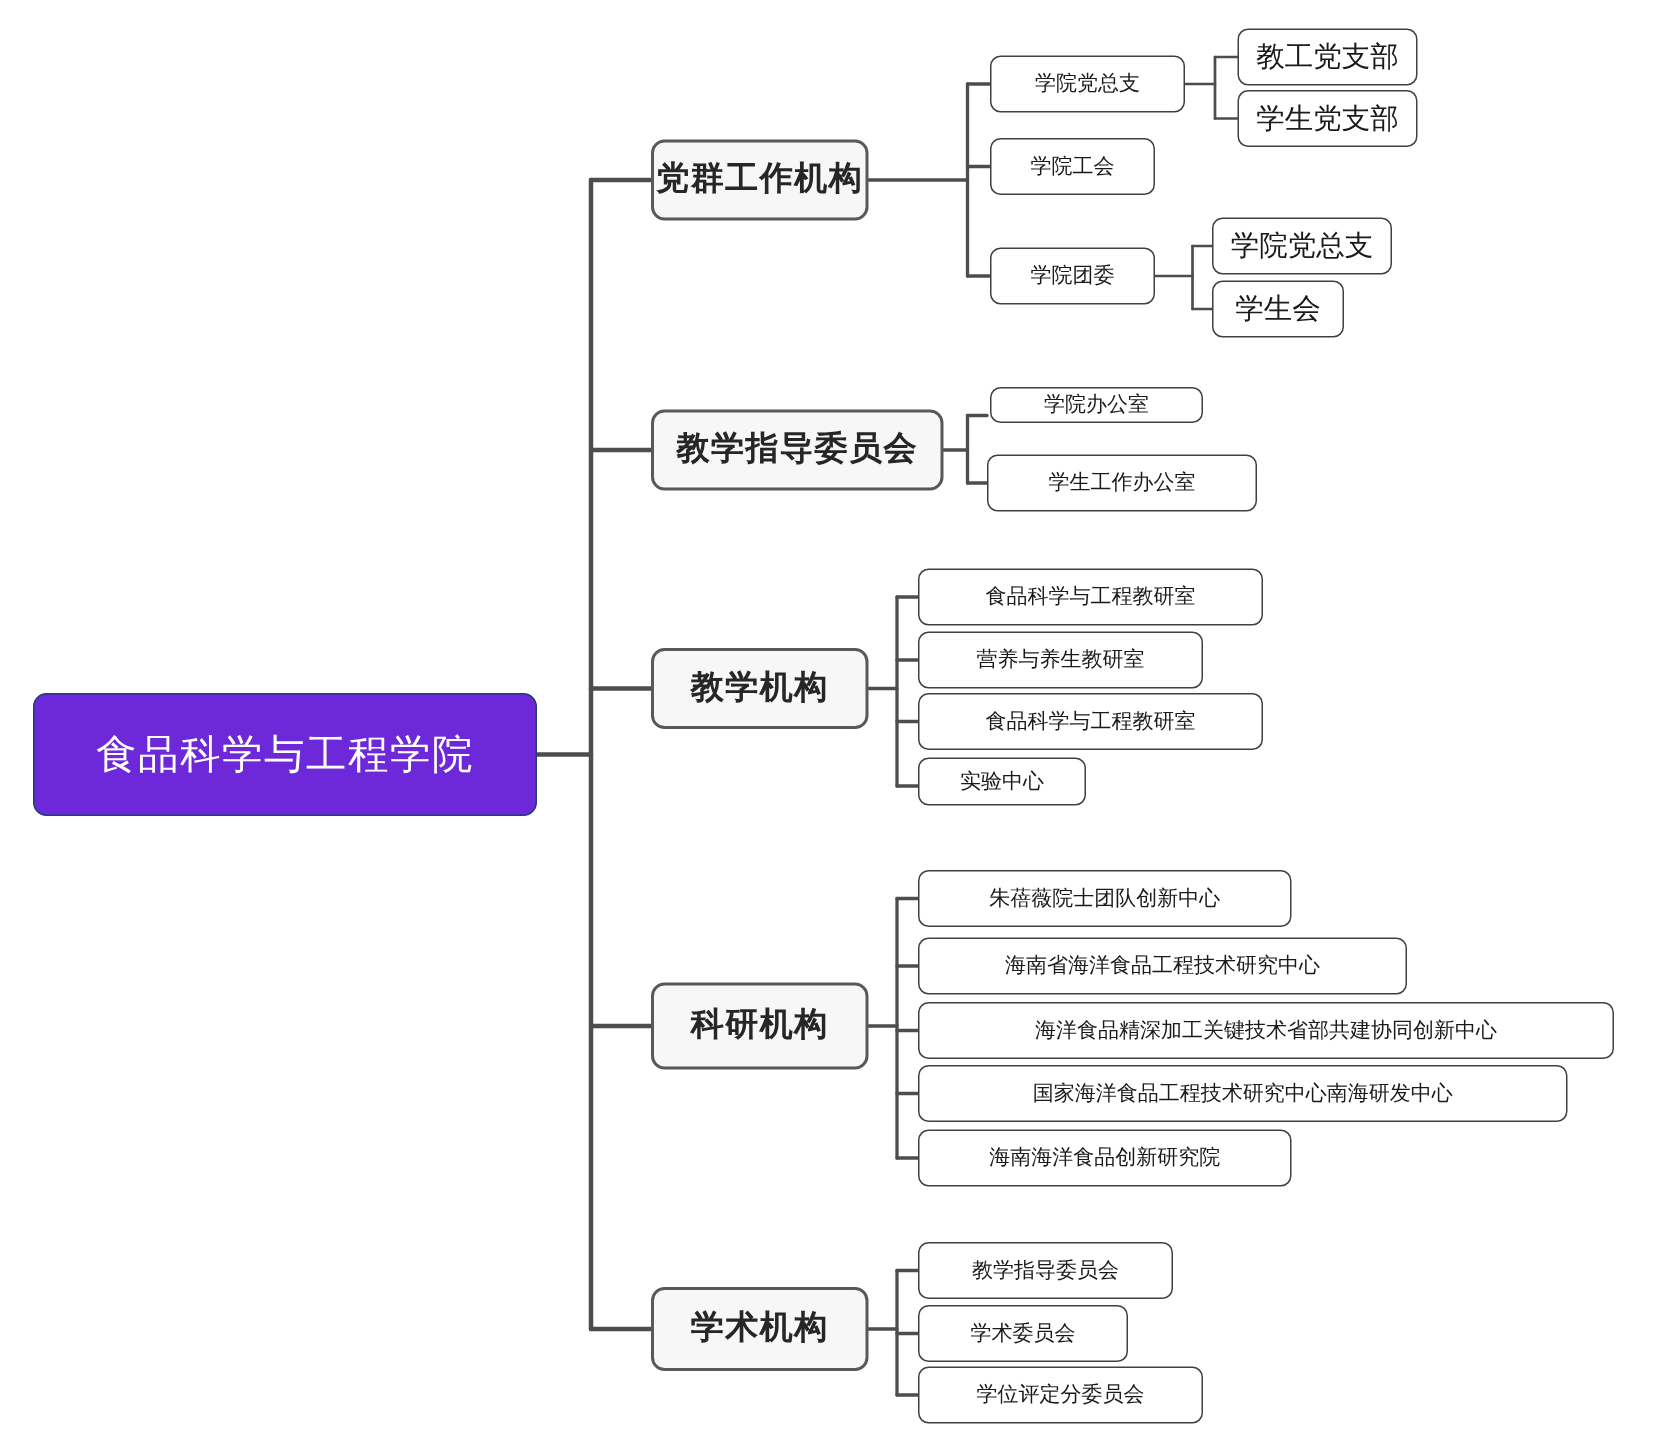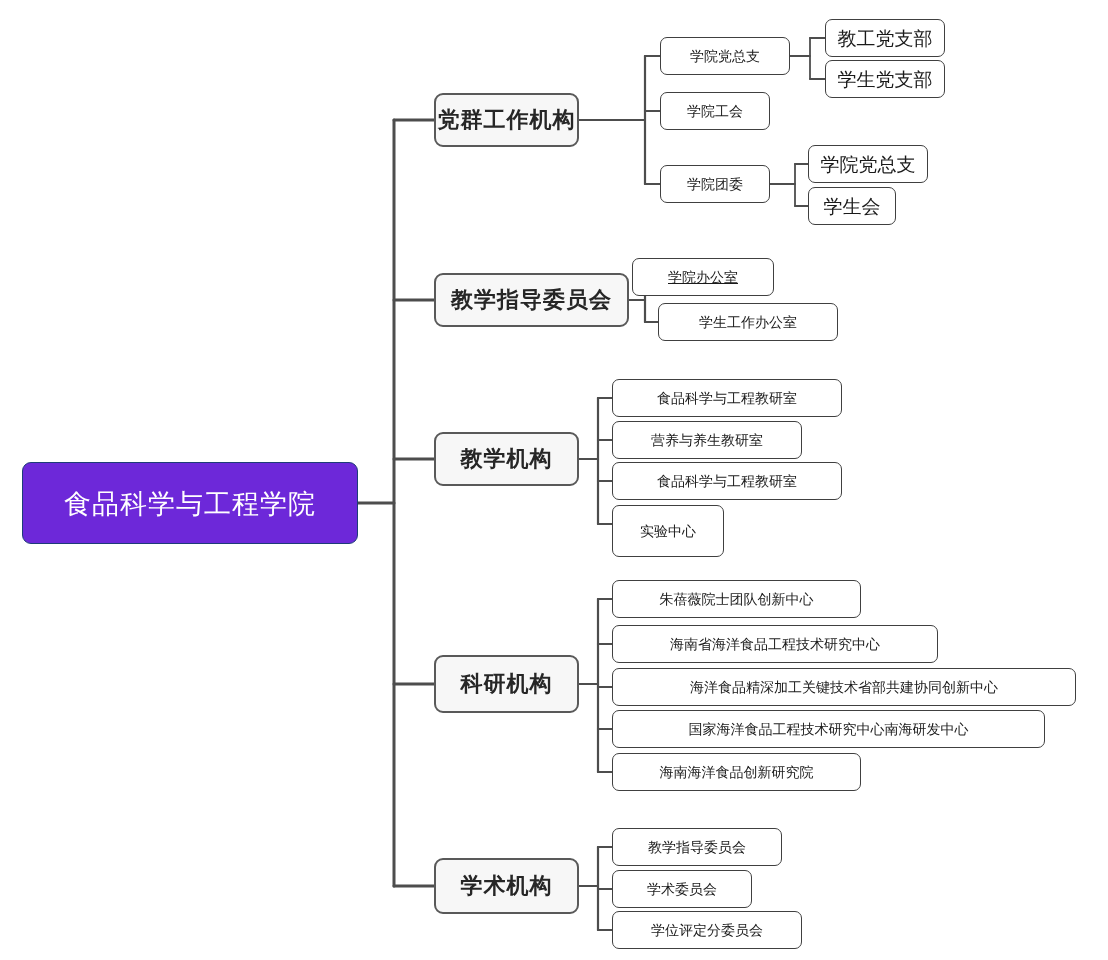--- a/index.html
+++ b/index.html
@@ -129,27 +129,27 @@
       <div class="node root" style="left: 22px; top: 462px; width: 336px; height: 82px;">食品科学与工程学院</div>
       <div class="node cat" style="left: 434px; top: 93px; width: 145px; height: 54px;">党群工作机构</div>
       <div class="node leaf" style="left: 660px; top: 37px; width: 130px; height: 38px;">学院党总支</div>
       <div class="node sub" style="left: 825px; top: 19px; width: 120px; height: 38px;">教工党支部</div>
       <div class="node sub" style="left: 825px; top: 60px; width: 120px; height: 38px;">学生党支部</div>
       <div class="node leaf" style="left: 660px; top: 92px; width: 110px; height: 38px;">学院工会</div>
       <div class="node leaf" style="left: 660px; top: 165px; width: 110px; height: 38px;">学院团委</div>
       <div class="node sub" style="left: 808px; top: 145px; width: 120px; height: 38px;">学院党总支</div>
       <div class="node sub" style="left: 808px; top: 187px; width: 88px; height: 38px;">学生会</div>
       <div class="node cat" style="left: 434px; top: 273px; width: 195px; height: 54px;">教学指导委员会</div>
-      <div class="node leaf" style="left: 632px; top: 258px; width: 142px; height: 38px; text-decoration: underline;">学院办公室</div>
+      <div class="node leaf" style="left: 660px; top: 258px; width: 142px; height: 24px;">学院办公室</div>
       <div class="node leaf" style="left: 658px; top: 303px; width: 180px; height: 38px;">学生工作办公室</div>
       <div class="node cat" style="left: 434px; top: 432px; width: 145px; height: 54px;">教学机构</div>
       <div class="node leaf" style="left: 612px; top: 379px; width: 230px; height: 38px;">食品科学与工程教研室</div>
       <div class="node leaf" style="left: 612px; top: 421px; width: 190px; height: 38px; text-align: right;">营养与养生教研室</div>
       <div class="node leaf" style="left: 612px; top: 462px; width: 230px; height: 38px;">食品科学与工程教研室</div>
-      <div class="node leaf" style="left: 612px; top: 505px; width: 112px; height: 52px;">实验中心</div>
+      <div class="node leaf" style="left: 612px; top: 505px; width: 112px; height: 32px;">实验中心</div>
       <div class="node cat" style="left: 434px; top: 655px; width: 145px; height: 58px;">科研机构</div>
       <div class="node leaf" style="left: 612px; top: 580px; width: 249px; height: 38px;">朱蓓薇院士团队创新中心</div>
       <div class="node leaf" style="left: 612px; top: 625px; width: 326px; height: 38px;">海南省海洋食品工程技术研究中心</div>
       <div class="node leaf" style="left: 612px; top: 668px; width: 464px; height: 38px;">海洋食品精深加工关键技术省部共建协同创新中心</div>
       <div class="node leaf" style="left: 612px; top: 710px; width: 433px; height: 38px;">国家海洋食品工程技术研究中心南海研发中心</div>
       <div class="node leaf" style="left: 612px; top: 753px; width: 249px; height: 38px;">海南海洋食品创新研究院</div>
       <div class="node cat" style="left: 434px; top: 858px; width: 145px; height: 56px;">学术机构</div>
       <div class="node leaf" style="left: 612px; top: 828px; width: 170px; height: 38px;">教学指导委员会</div>
       <div class="node leaf" style="left: 612px; top: 870px; width: 140px; height: 38px;">学术委员会</div>
       <div class="node leaf" style="left: 612px; top: 911px; width: 190px; height: 38px;">学位评定分委员会</div>

